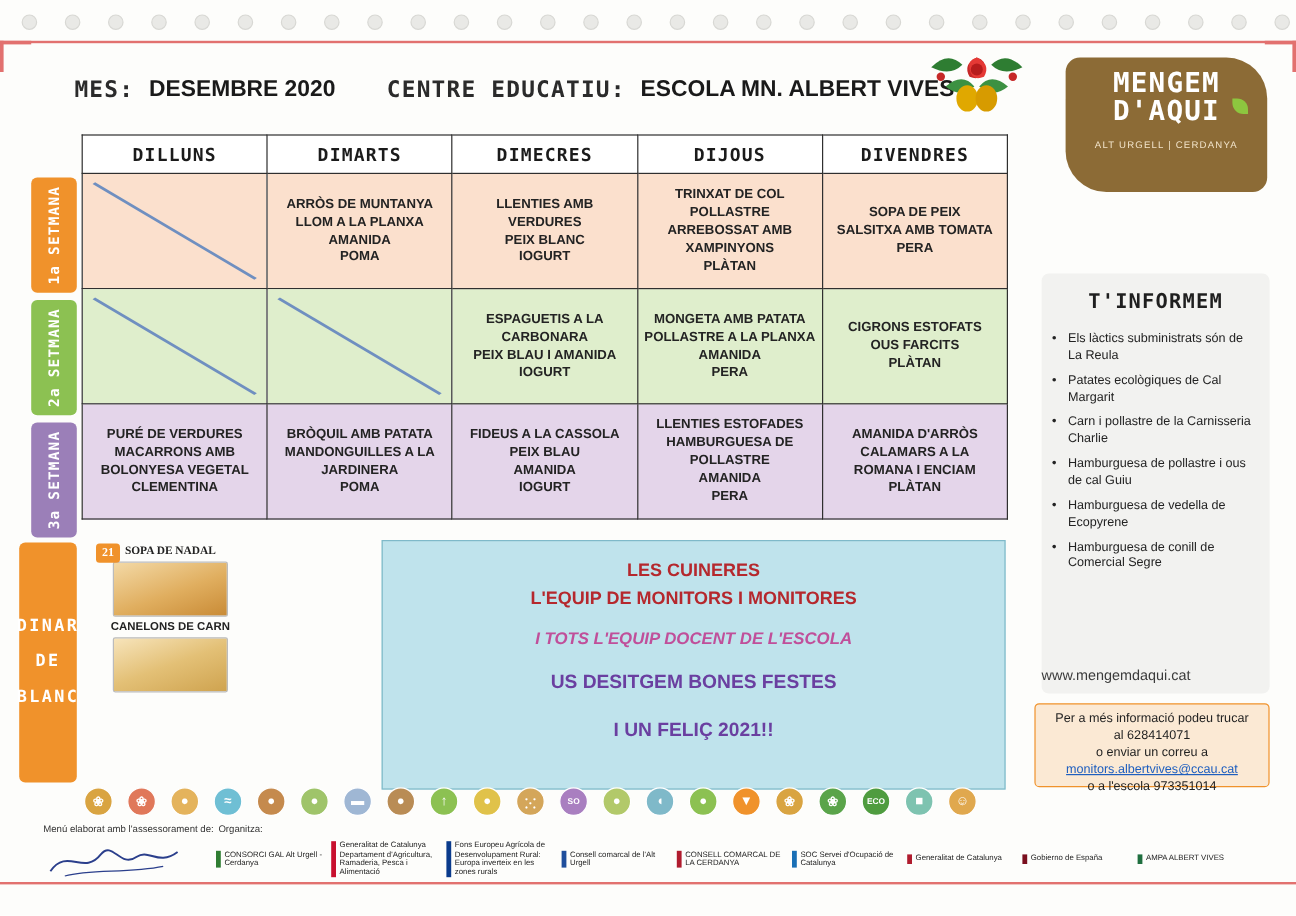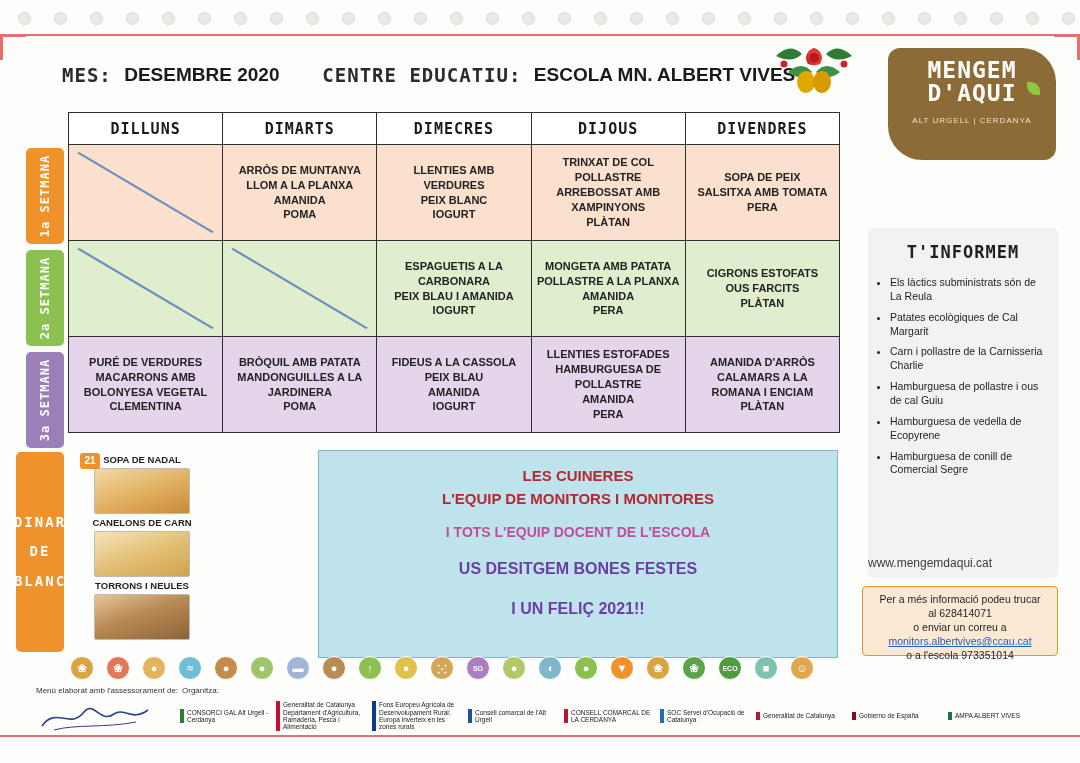--- a/index.html
+++ b/index.html
@@ -111,21 +111,21 @@
     text-align:center; line-height:16px; border-radius:3px;
   }
 
   
   .greeting {
     position:absolute; left:318px; top:450px; width:520px; height:208px;
     background:#bfe3ec; border:1px solid #7fb9c9;
     text-align:center; padding-top:14px;
   }
   .greeting .g1 { color:#b5282d; font-weight:bold; font-size:15px; line-height:1.5; }
-  .greeting .g2 { color:#c04f9a; font-weight:bold; font-size:14px; margin-top:14px; }
+  .greeting .g2 { color:#c04f9a; font-weight:bold; font-size:14px; margin-top:14px;font-style:italic; }
   .greeting .g3 { color:#6a3fa0; font-weight:bold; font-size:16px; margin-top:18px; line-height:1.35; }
 
   
   .infopanel {
     position:absolute; right:22px; top:228px; width:190px; height:350px;
     background:#f2f2f0; border-radius:6px;
   }
   .infopanel .ititle {
     text-align:center; font-family:"DejaVu Sans Mono", monospace;
     font-weight:bold; font-size:17px; letter-spacing:1px; color:#1f1f1f;
@@ -353,32 +353,28 @@
   </div>
 
   <div class="dinartab">
     <div class="stack">
       <div>DINAR</div>
       <div>DE</div>
       <div>BLANC</div>
     </div>
   </div>
   <div class="nadal-col" id="nadal-col">
-      <div class="nadal-item" style="position: relative;">
+      <div class="nadal-item" style="position: relative; font-family: Liberation Serif, serif;">
         <div class="badge-21">21</div>
         <div class="cap">SOPA DE NADAL</div>
         <div class="photo ph-sopa"></div>
       </div>
       <div class="nadal-item" style="position: relative;">
         <div class="cap">CANELONS DE CARN</div>
         <div class="photo ph-canelons"></div>
-      </div>
-      <div class="nadal-item" style="position: relative;">
-        <div class="cap">TORRONS I NEULES</div>
-        <div class="photo ph-torrons"></div>
       </div>
     </div>
 
   <div class="greeting">
     <div class="g1">LES CUINERES</div>
     <div class="g1">L'EQUIP DE MONITORS I MONITORES</div>
     <div class="g2">I TOTS L'EQUIP DOCENT DE L'ESCOLA</div>
     <div class="g3">US DESITGEM BONES FESTES</div>
     <div class="g3">I UN FELIÇ 2021!!</div>
   </div>

